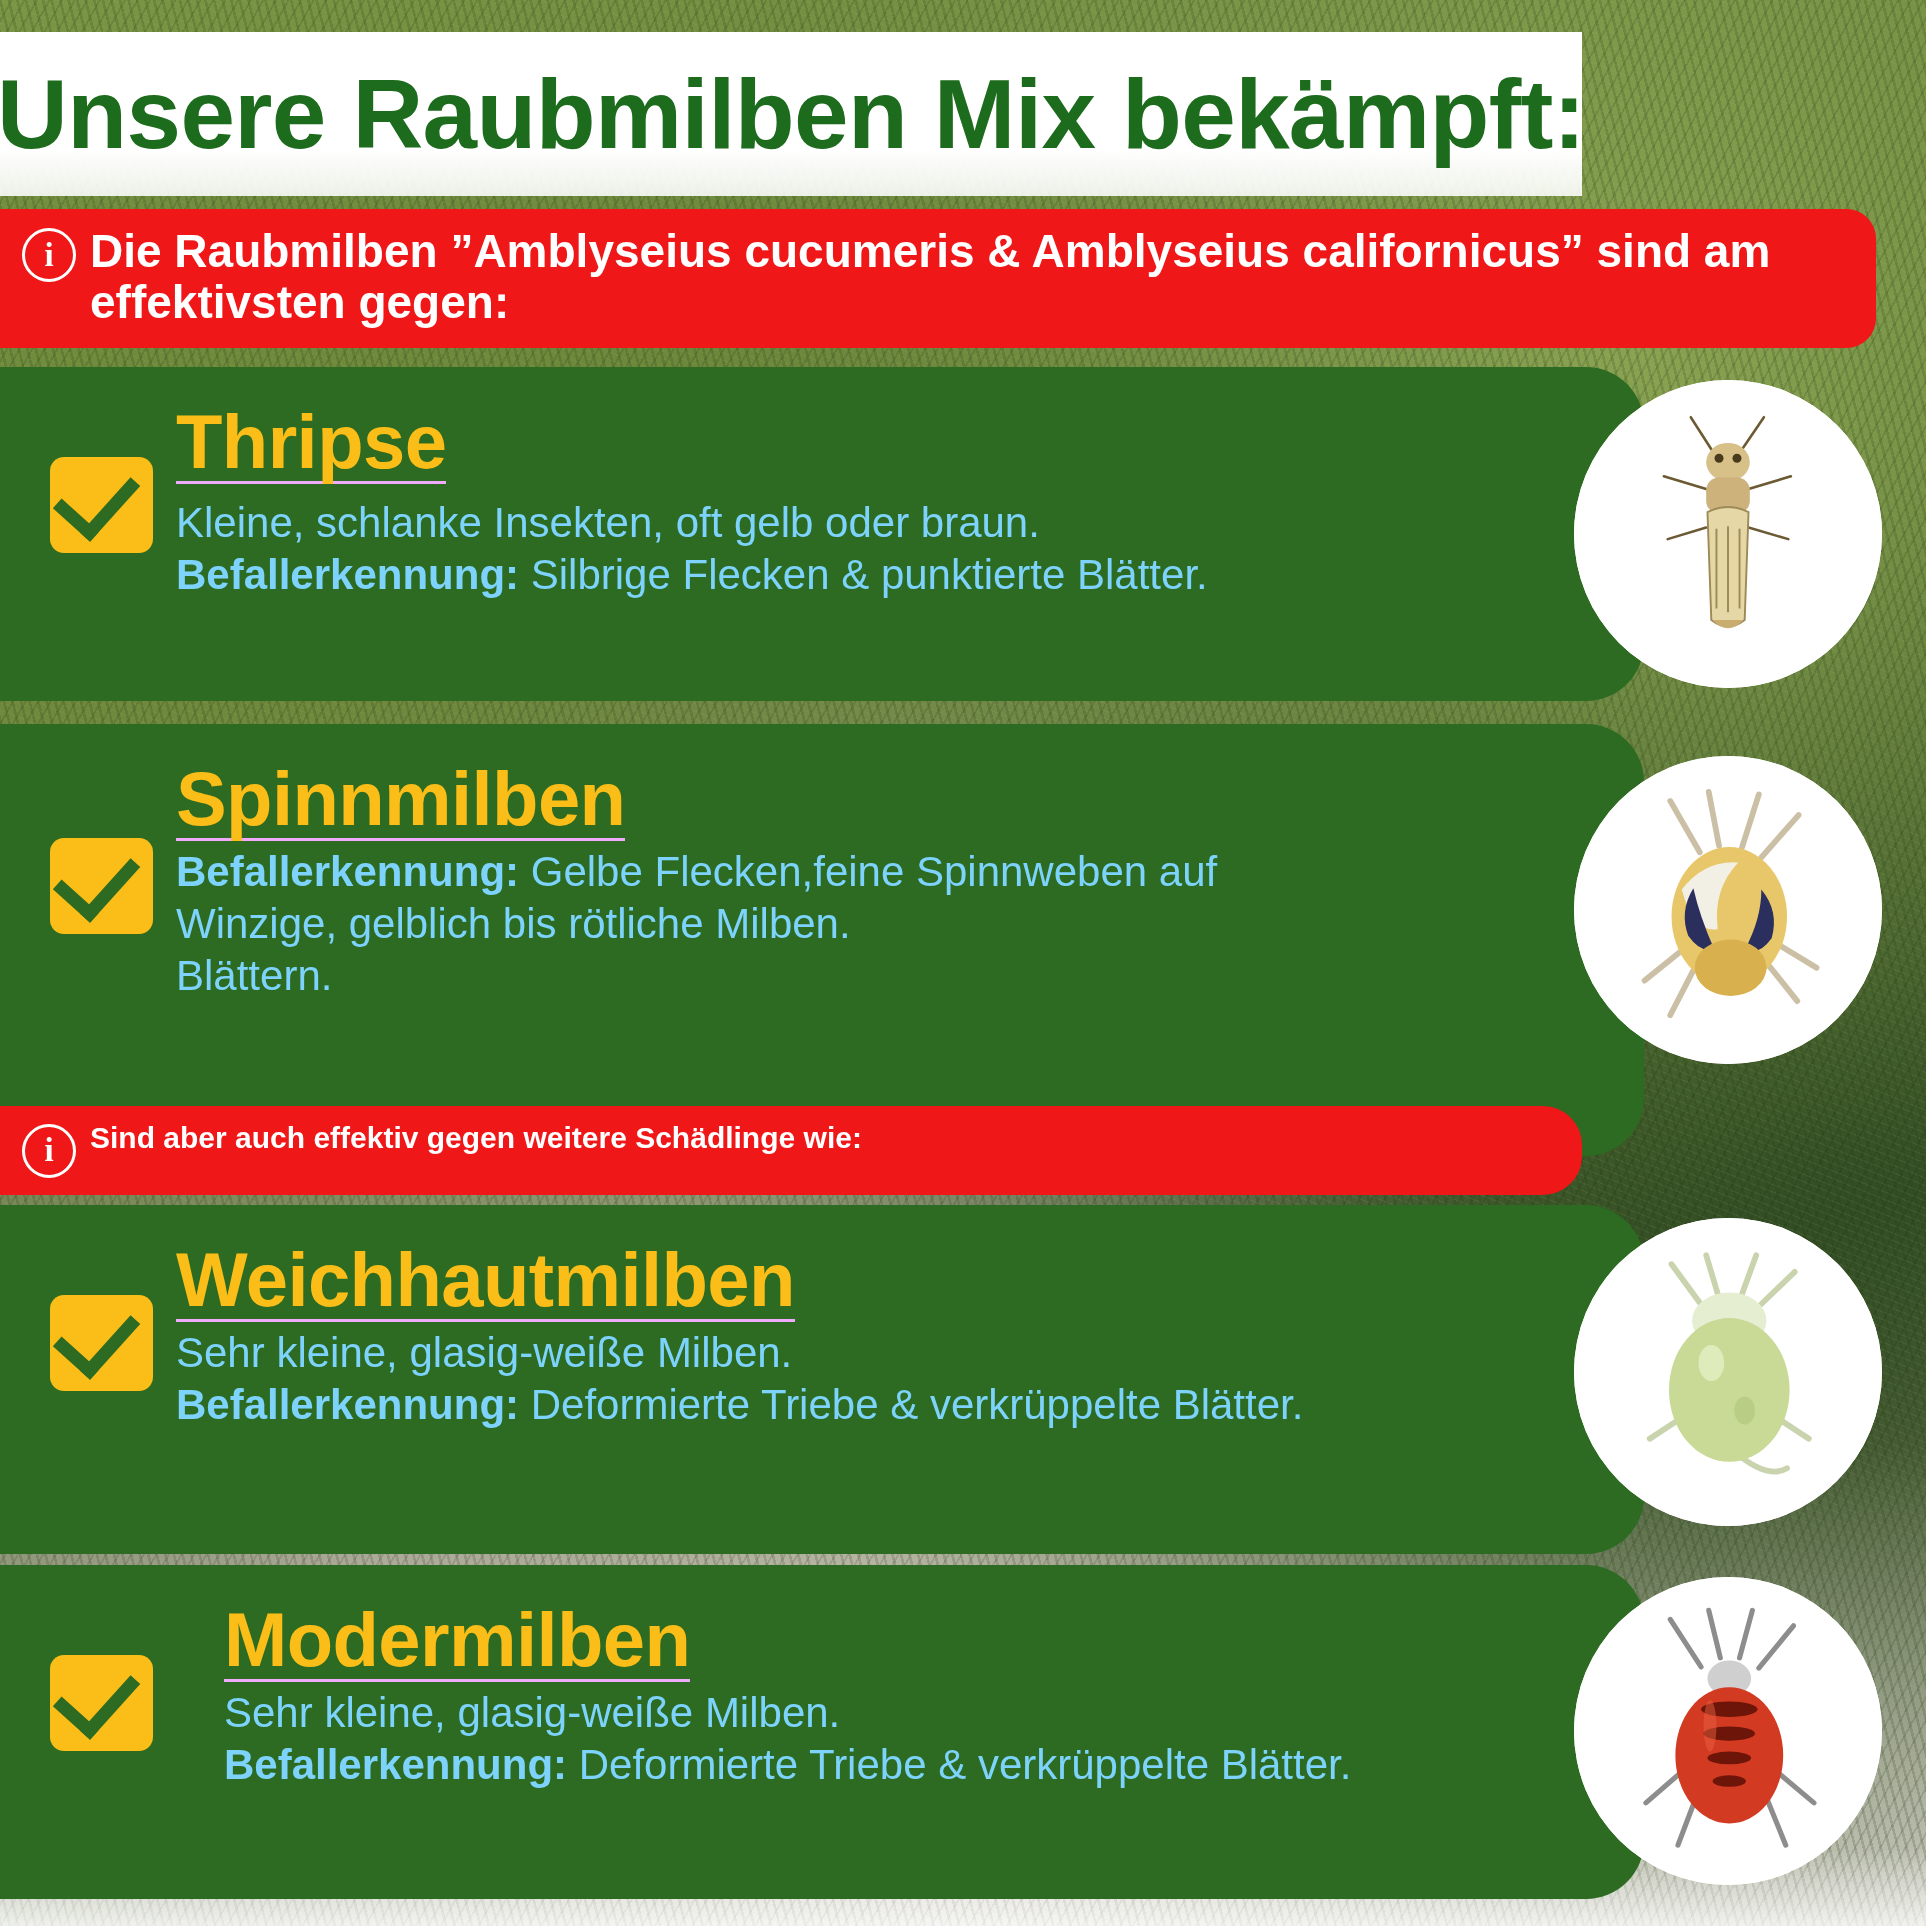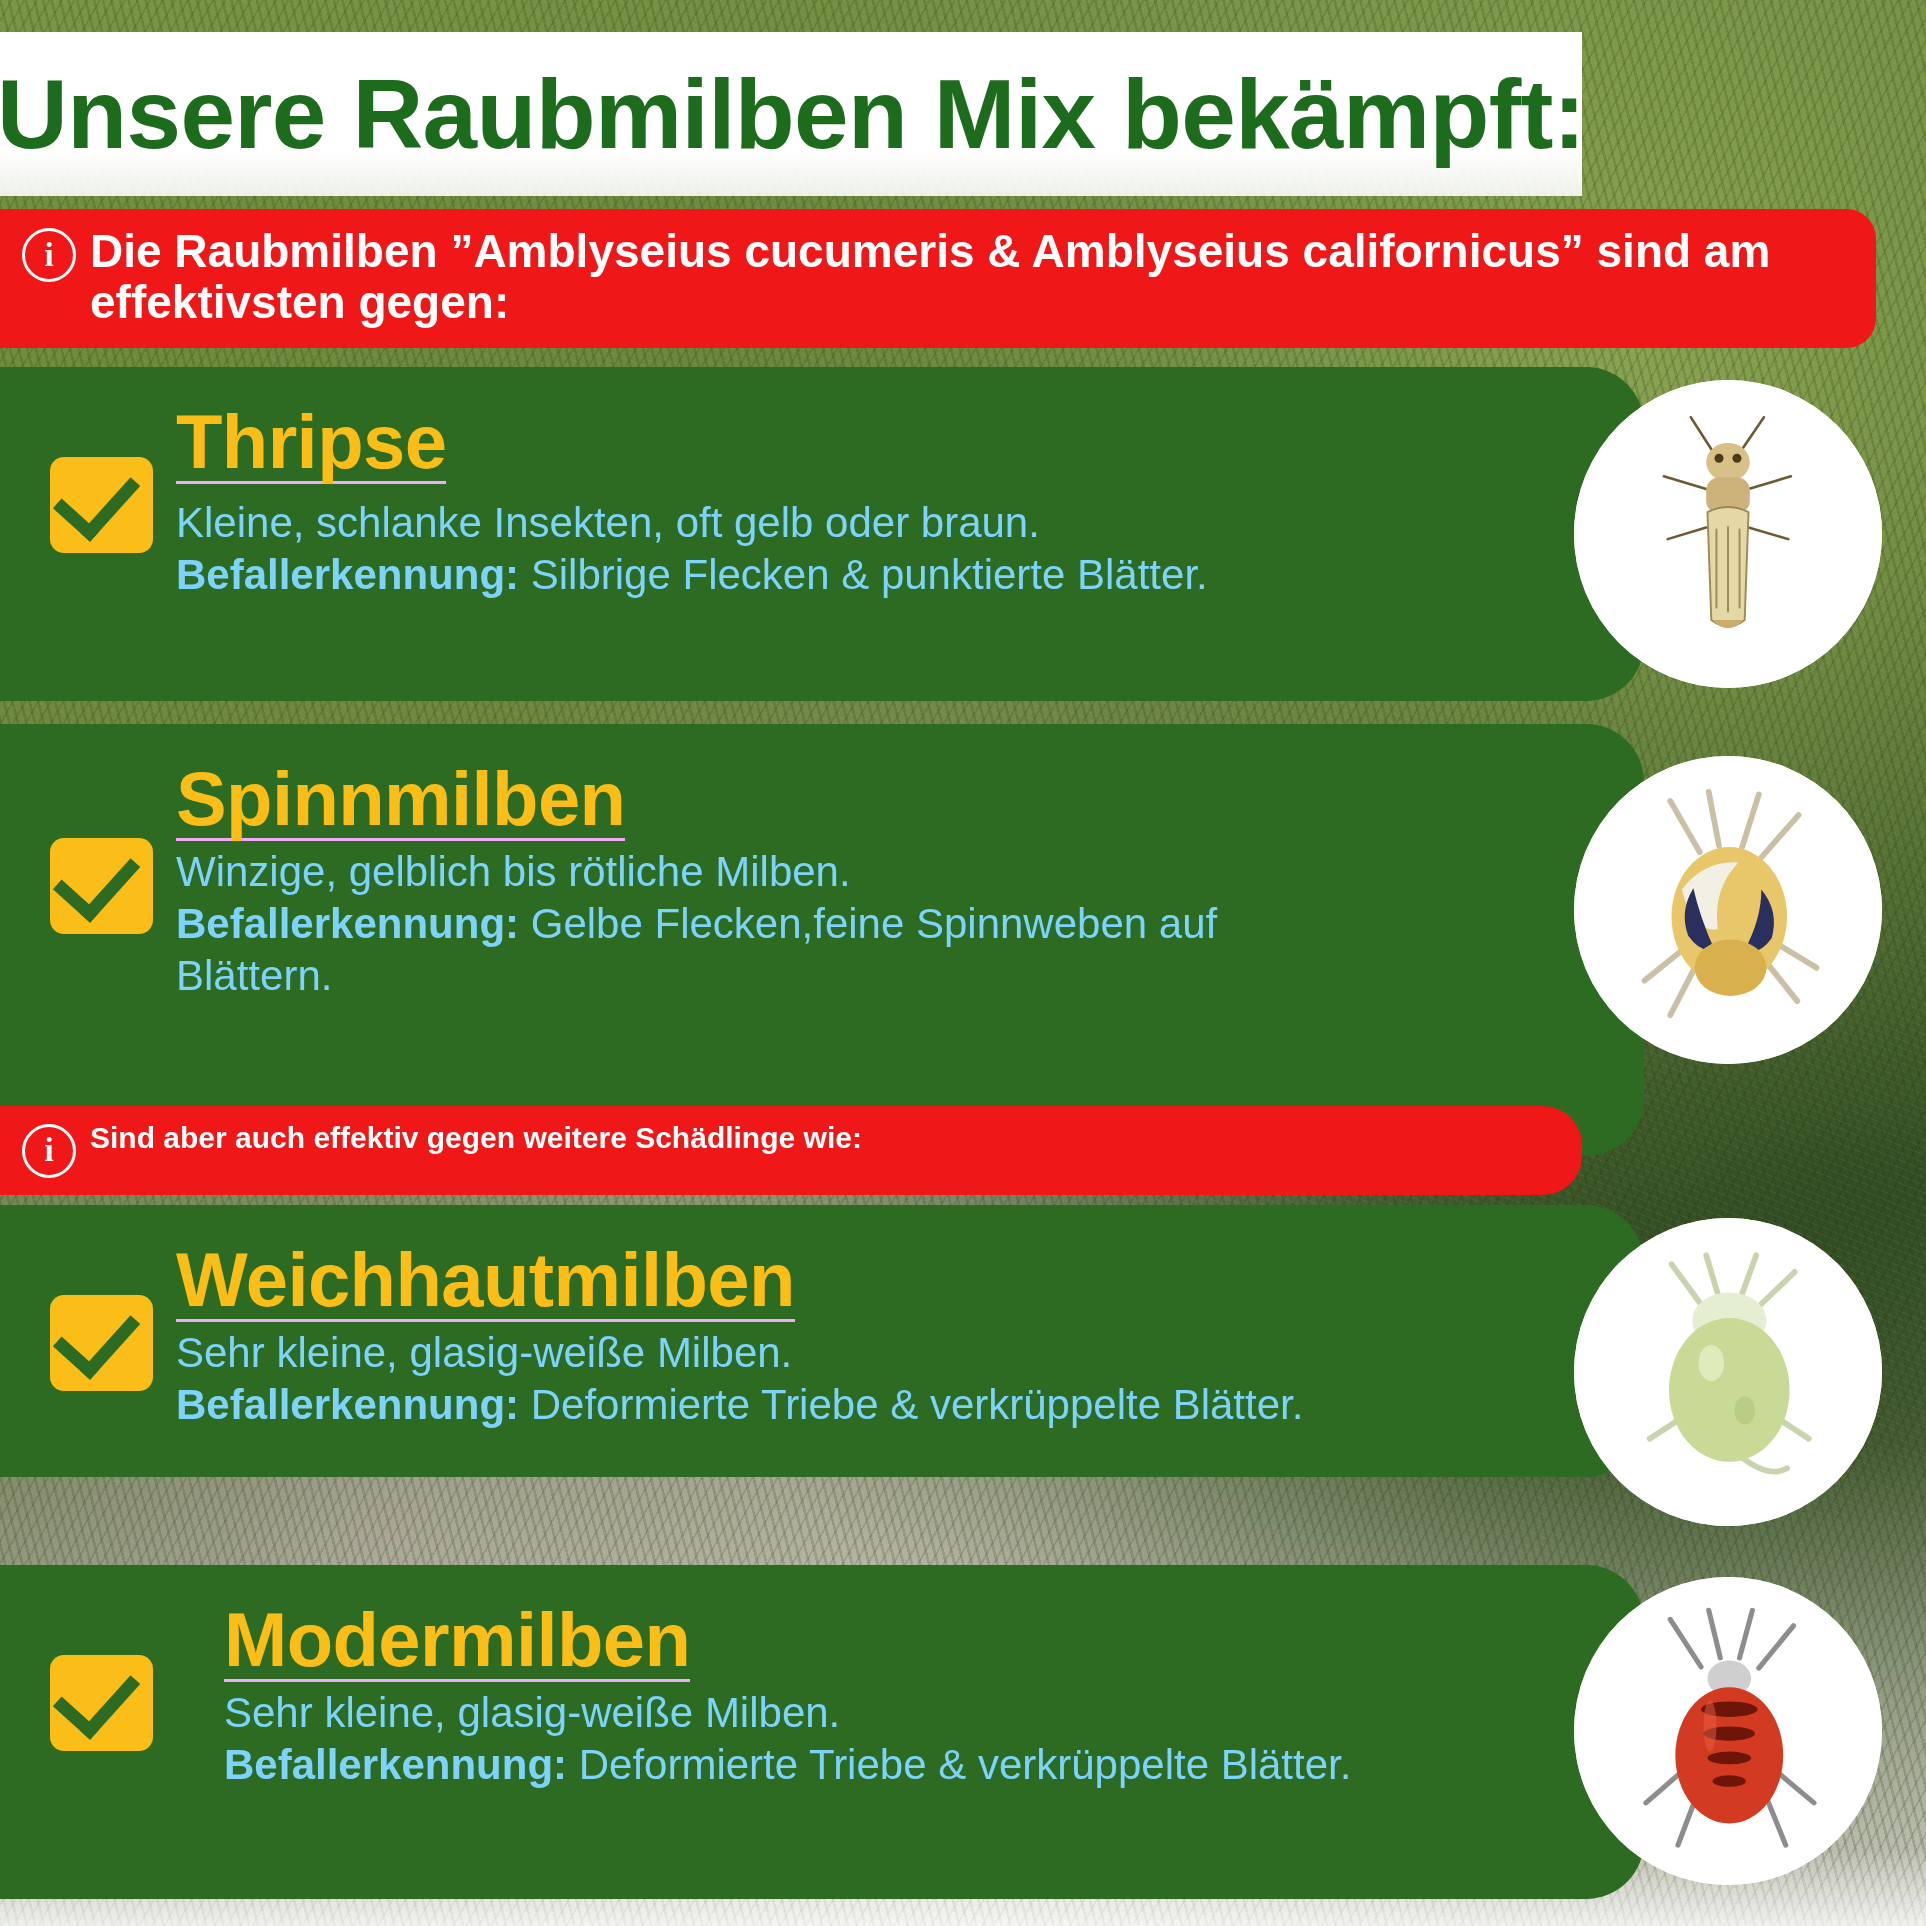--- a/index.html
+++ b/index.html
@@ -120,21 +120,21 @@
     position: absolute;
     left: 0;
     background: #2c6b21;
     border-radius: 0 58px 58px 0;
     box-sizing: border-box;
     display: flex;
     align-items: flex-start;
   }
   .card-1 { top: 367px;  width: 1644px; height: 334px; }
   .card-2 { top: 724px; width: 1644px; height: 432px; }
-  .card-3 { top: 1205px; width: 1644px; height: 272px; }
+  .card-3 { top: 1205px; width: 1644px; height: 349px; }
   .card-4 { top: 1565px; width: 1644px; height: 334px; gap: 48px; }
 
   .checkbox {
     flex: 0 0 auto;
     width: 103px; height: 96px;
     background: #fbbd17;
     border-radius: 14px;
     margin: 90px 0 0 50px;
     display: flex;
     align-items: center;
@@ -250,22 +250,22 @@
       <path d="M216 374 q24 26 48 0" fill="#c9ad6f"></path>
     </svg>
   </div>
 
   <div class="card card-2">
     <div class="checkbox">
       <span class="check-glyph"></span>
     </div>
     <div class="card-body">
       <div class="pest-title">Spinnmilben</div>
+      <p class="pest-line"><b>Befallerkennung:</b> <span>Gelbe Flecken,feine Spinnweben auf</span></p>
       <p class="pest-line">Winzige, gelblich bis rötliche Milben.</p>
-      <p class="pest-line"><b>Befallerkennung:</b> <span>Gelbe Flecken,feine Spinnweben auf</span></p>
       <p class="pest-line">Blättern.</p>
     </div>
   </div>
 
   <div class="photo-circle pc-2">
     <svg viewBox="0 0 480 480">
       <rect x="0" y="0" width="480" height="480" fill="#ffffff"></rect>
       <g stroke="#cbbfa5" stroke-width="9" fill="none" stroke-linecap="round">
         <path d="M196 150 L150 70"></path>
           <path d="M226 140 L210 56"></path>

